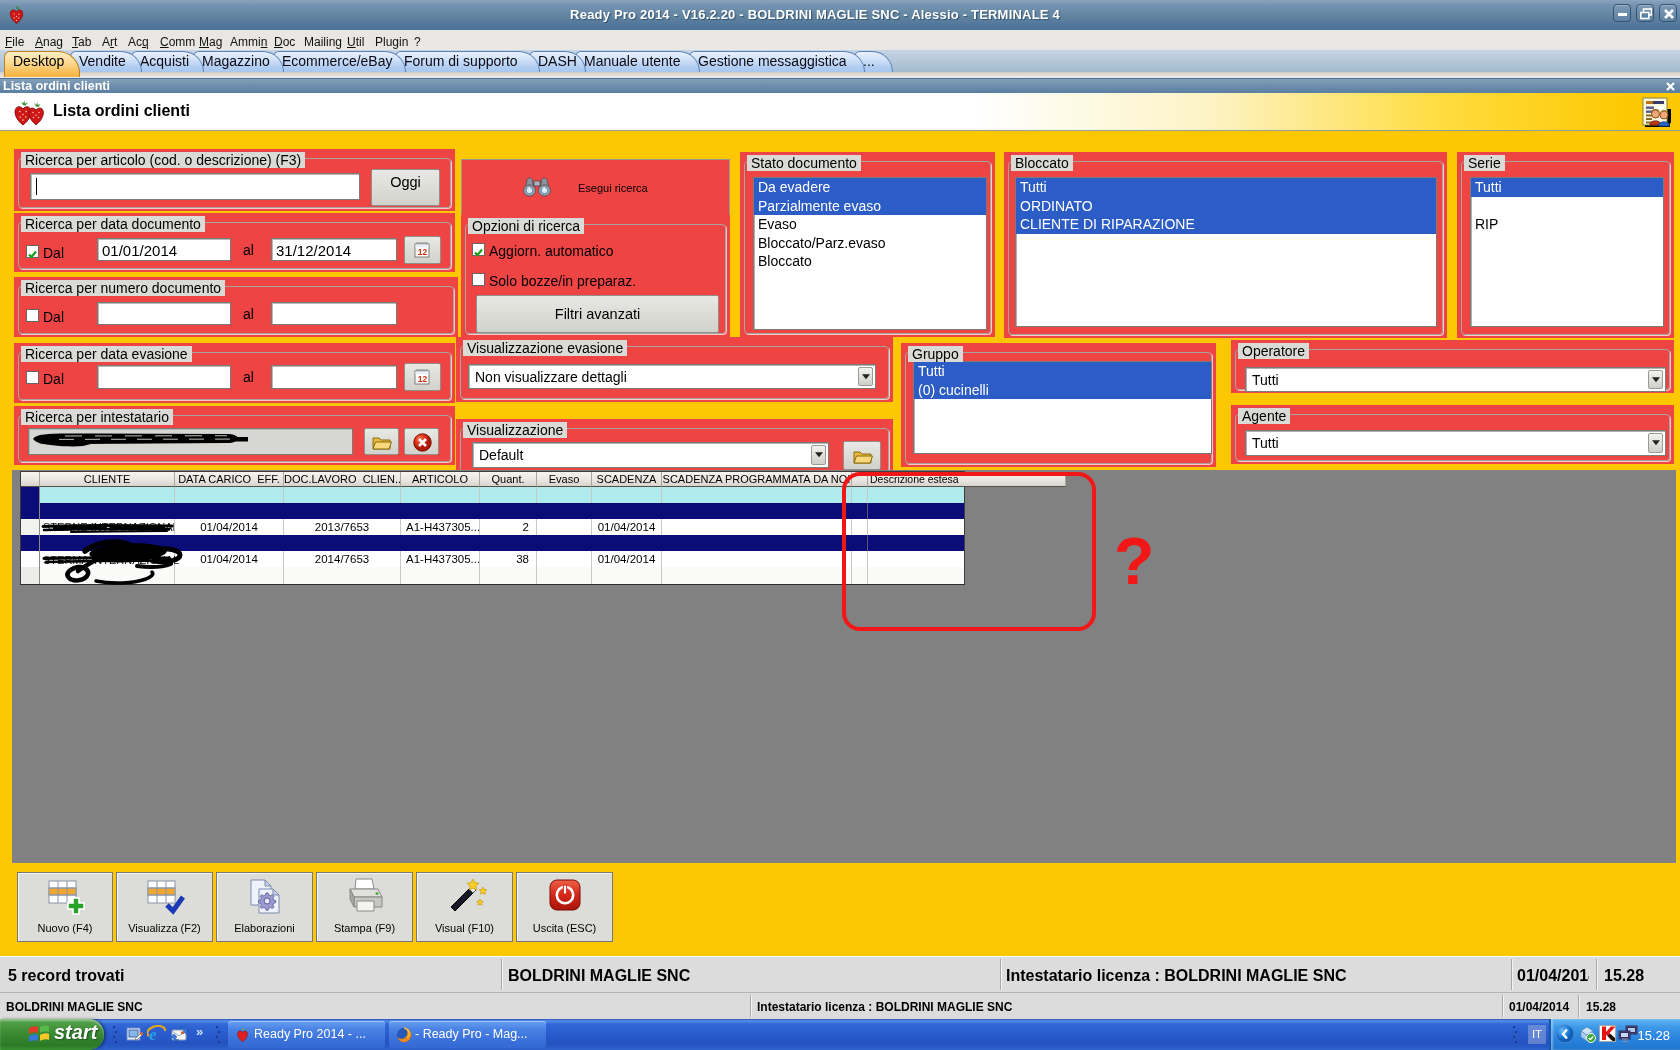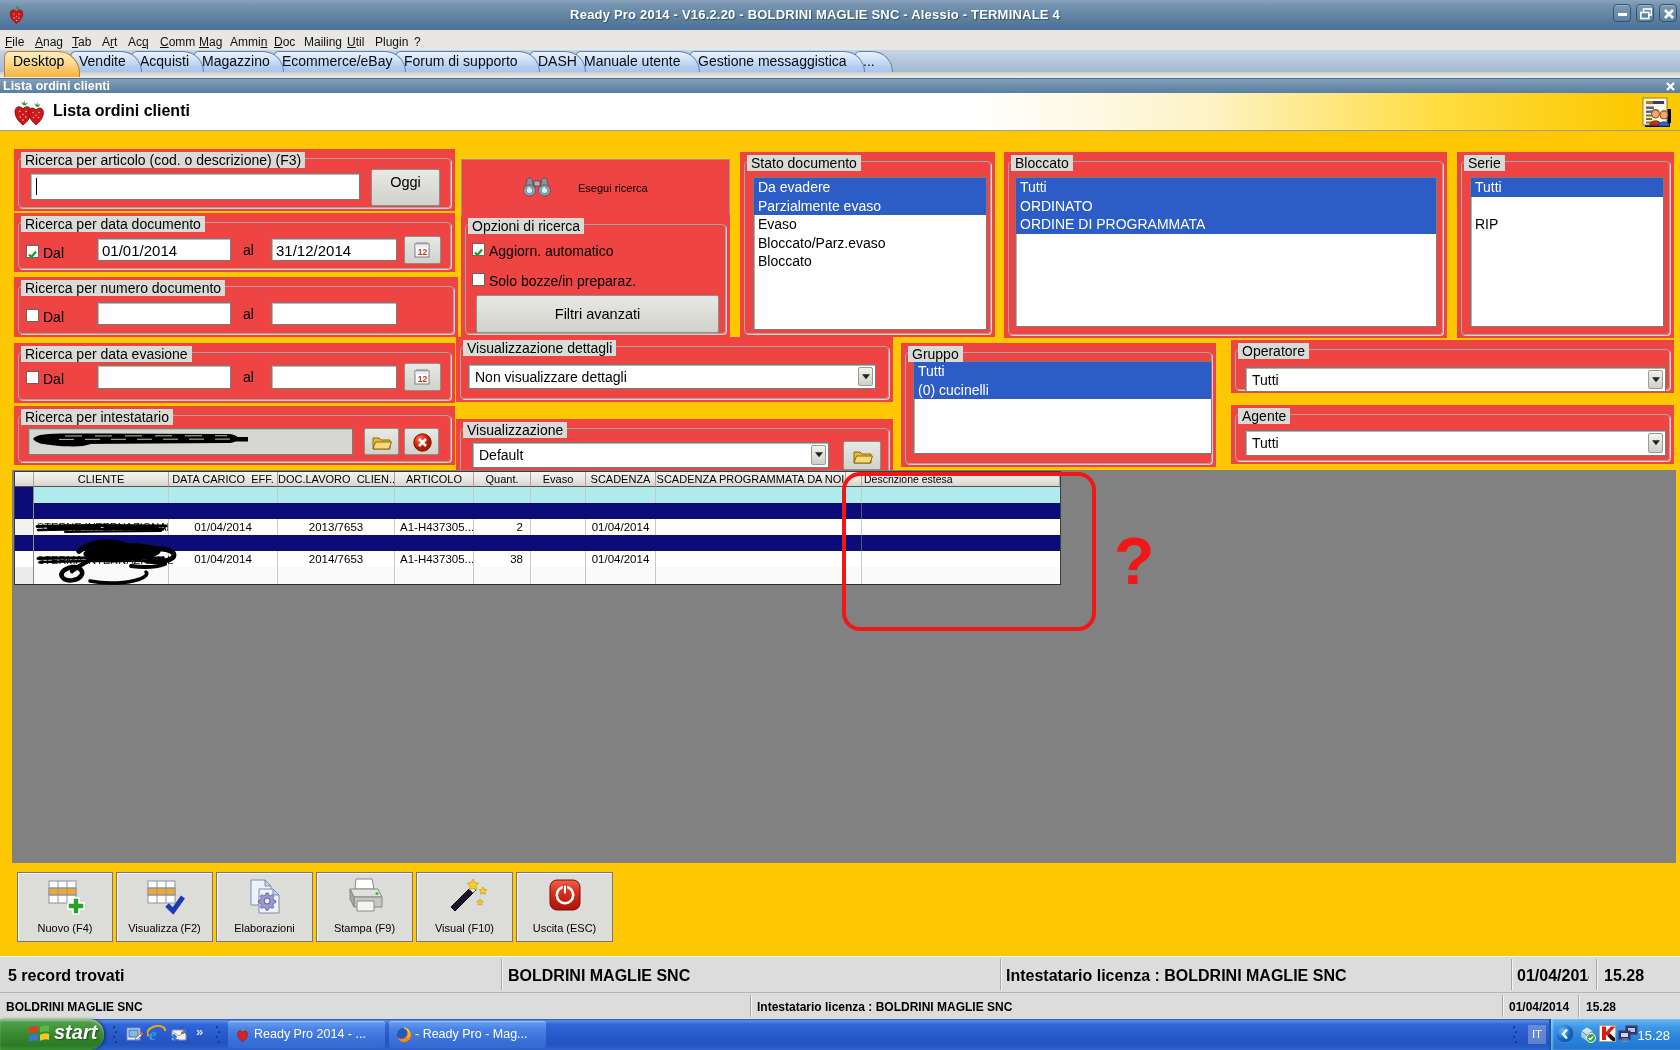--- a/index.html
+++ b/index.html
@@ -35,21 +35,21 @@
 .cblab{position:absolute;font-size:14px;color:#000}
 .list{position:absolute;background:#fff;border:1px solid #7b7b77;box-shadow:inset 1px 1px 0 #b0b0ac;overflow:hidden}
 .li{height:18.5px;line-height:18.5px;font-size:14px;padding-left:4px;color:#000;white-space:nowrap}
 .li.sel{background:#2c5cc5;color:#fff}
 .drop{position:absolute;background:#fff;border:1px solid #7b7b77;box-shadow:inset 1px 1px 0 #b0b0ac;font-size:14px}
 .drop span{position:absolute;left:6px;top:50%;transform:translateY(-50%)}
 .darr{position:absolute;top:2px;right:2px;bottom:2px;width:15px;background:linear-gradient(180deg,#f2f2ee,#cfcfc9);border:1px solid #9a9a96;border-radius:2px}
 .darr:after{content:"";position:absolute;left:50%;top:50%;transform:translate(-50%,-30%);border:4px solid transparent;border-top:5px solid #222}
 
 #grayarea{left:12px;top:470px;width:1664px;height:393px;background:#818181}
-#grid{position:absolute;left:2px;top:1px;width:1047px;height:114px;background:#5eead4;border:1px solid #3c3c3c;border-bottom:2px solid #2c2c2c}
+#grid{position:absolute;left:8px;top:1px;width:945px;height:114px;background:#5eead4;border:1px solid #3c3c3c;border-bottom:2px solid #2c2c2c}
 .ghead{position:absolute;top:0;height:15px;background:linear-gradient(180deg,#f6f4f0 0%,#e8e5df 60%,#d8d4cc 100%);border-right:1px solid #aaa69e;border-bottom:1px solid #54504a;font-size:11px;text-align:center;line-height:15px;color:#000;overflow:hidden;white-space:nowrap}
 .grow{position:absolute;width:100%;height:16px}
 .gcell{position:absolute;height:16px;font-size:11.5px;line-height:16px;overflow:hidden;white-space:nowrap;border-right:1px solid #c8c8c4}
 
 .tbtn{position:absolute;top:872px;height:70px;background:#dcdcd8;border:1px solid #77777b;box-shadow:inset 1px 1px 0 #f4f4f0;font-size:11px;color:#000;text-align:center}
 .tbtn .lb{position:absolute;bottom:7px;width:100%}
 
 #st1{left:0;top:956px;width:1680px;height:36px;background:#dcdcdc;border-top:1px solid #fff;font-weight:bold;font-size:16px}
 #st1 span{position:absolute;top:10px}
 #st2{left:0;top:992px;width:1680px;height:27px;background:#dcdcdc;border-top:1px solid #b4b4b4;font-weight:bold;font-size:12px}
@@ -307,21 +307,21 @@
   <div class="cb" style="left:11px;top:28px"><svg width="11" height="11" viewBox="0 0 11 11">
         <path d="M2 5.5 L4.5 8 L9 2.5" stroke="#1d9e1d" stroke-width="2.2" fill="none"></path>
       </svg></div>
   <div class="cblab" style="left:28px;top:28px">Aggiorn. automatico</div>
   <div class="cb" style="left:11px;top:58px"></div>
   <div class="cblab" style="left:28px;top:58px">Solo bozze/in preparaz.</div>
   <div class="btn" style="left:15px;top:80px;width:243px;height:38px;line-height:36px">Filtri avanzati</div>
 </div>
 <div class="panel" style="left:456px;top:337px;width:437px;height:65px">
   <div class="gbx"></div>
-    <div class="gtt">Visualizzazione dettagli</div>
+    <div class="gtt">Visualizzazione evasione</div>
   <div class="drop" style="left:12px;top:27px;width:408px;height:25px">
       <span>Non visualizzare dettagli</span>
       <div class="darr"></div>
     </div>
 </div>
 <div class="panel" style="left:456px;top:419px;width:437px;height:63px">
   <div class="gbx"></div>
     <div class="gtt">Visualizzazione</div>
   <div class="drop" style="left:16px;top:23px;width:357px;height:26px">
       <span>Default</span>
@@ -345,21 +345,21 @@
     <div class="li">Bloccato/Parz.evaso</div>
     <div class="li">Bloccato</div>
   </div>
 </div>
 <div class="panel" style="left:1004px;top:152px;width:443px;height:186px">
   <div class="gbx"></div>
     <div class="gtt">Bloccato</div>
   <div class="list" style="left:11px;top:25px;width:422px;height:150px">
     <div class="li sel">Tutti</div>
     <div class="li sel">ORDINATO</div>
-    <div class="li sel">ORDINE DI PROGRAMMATA</div>
+    <div class="li sel">CLIENTE DI RIPARAZIONE</div>
   </div>
 </div>
 <div class="panel" style="left:1457px;top:152px;width:217px;height:186px">
   <div class="gbx"></div>
     <div class="gtt">Serie</div>
   <div class="list" style="left:13px;top:25px;width:194px;height:150px">
     <div class="li sel">Tutti</div>
     <div class="li"></div>
     <div class="li">RIP</div>
   </div>

